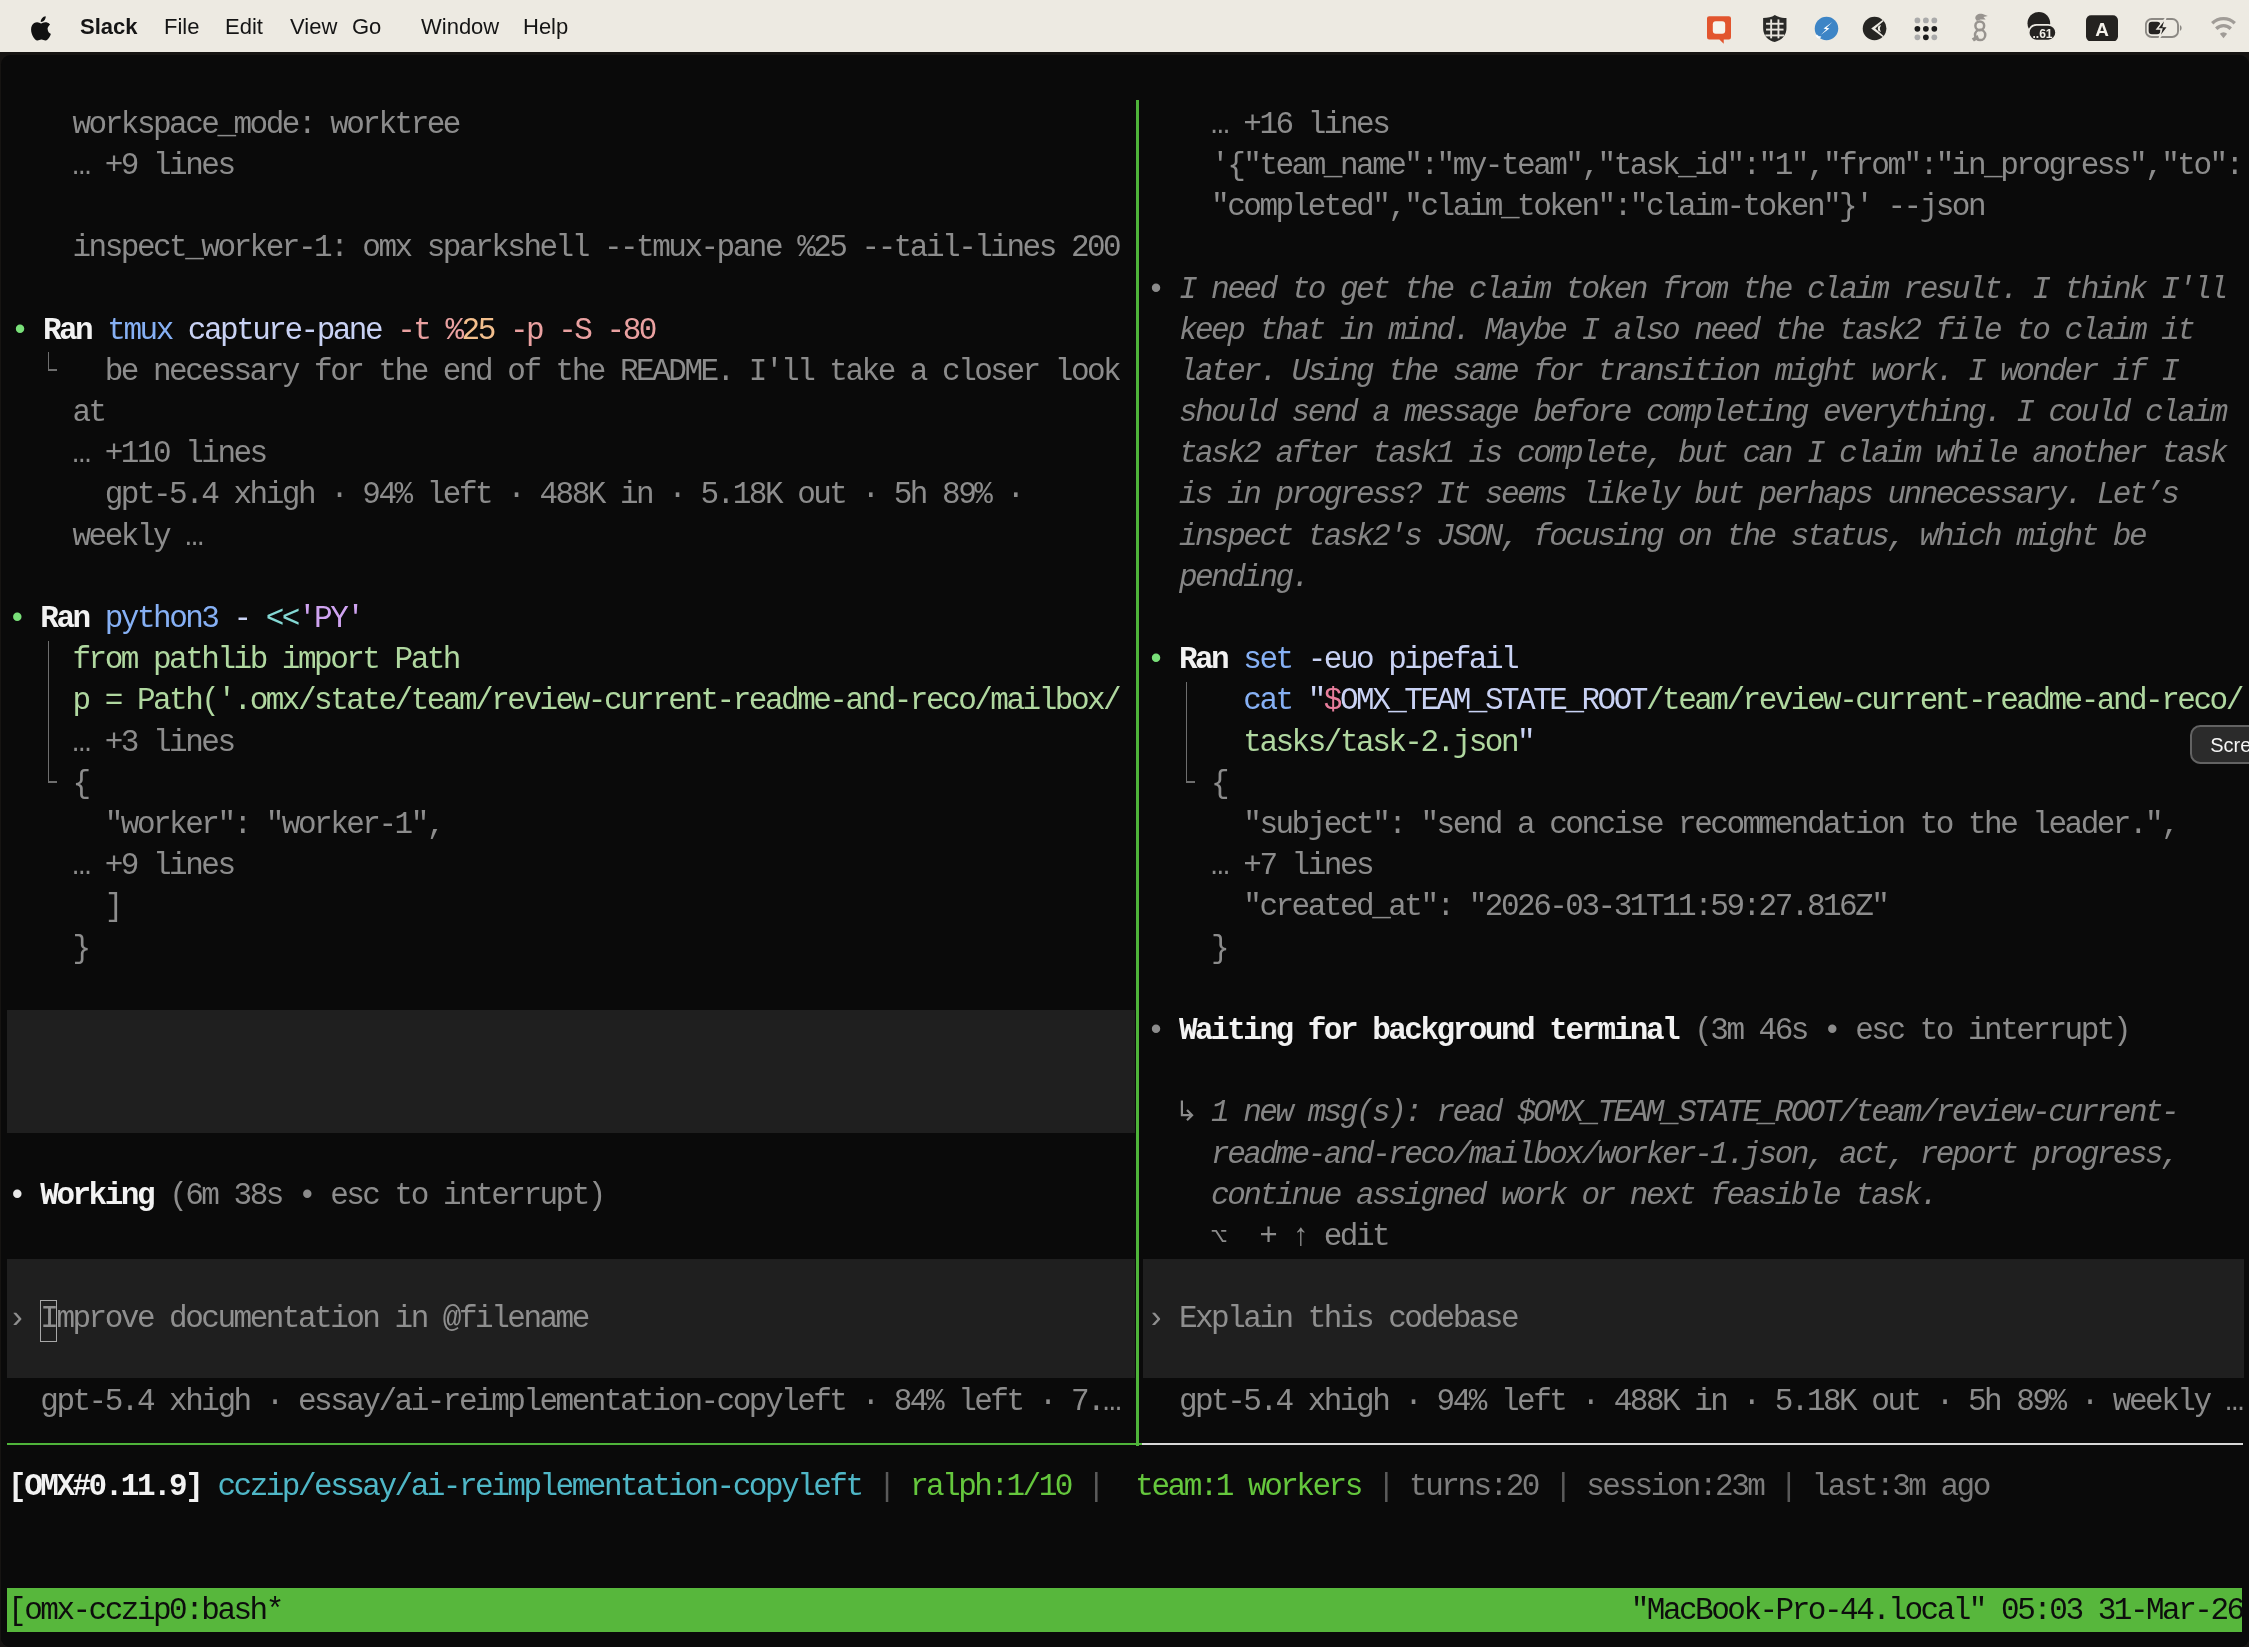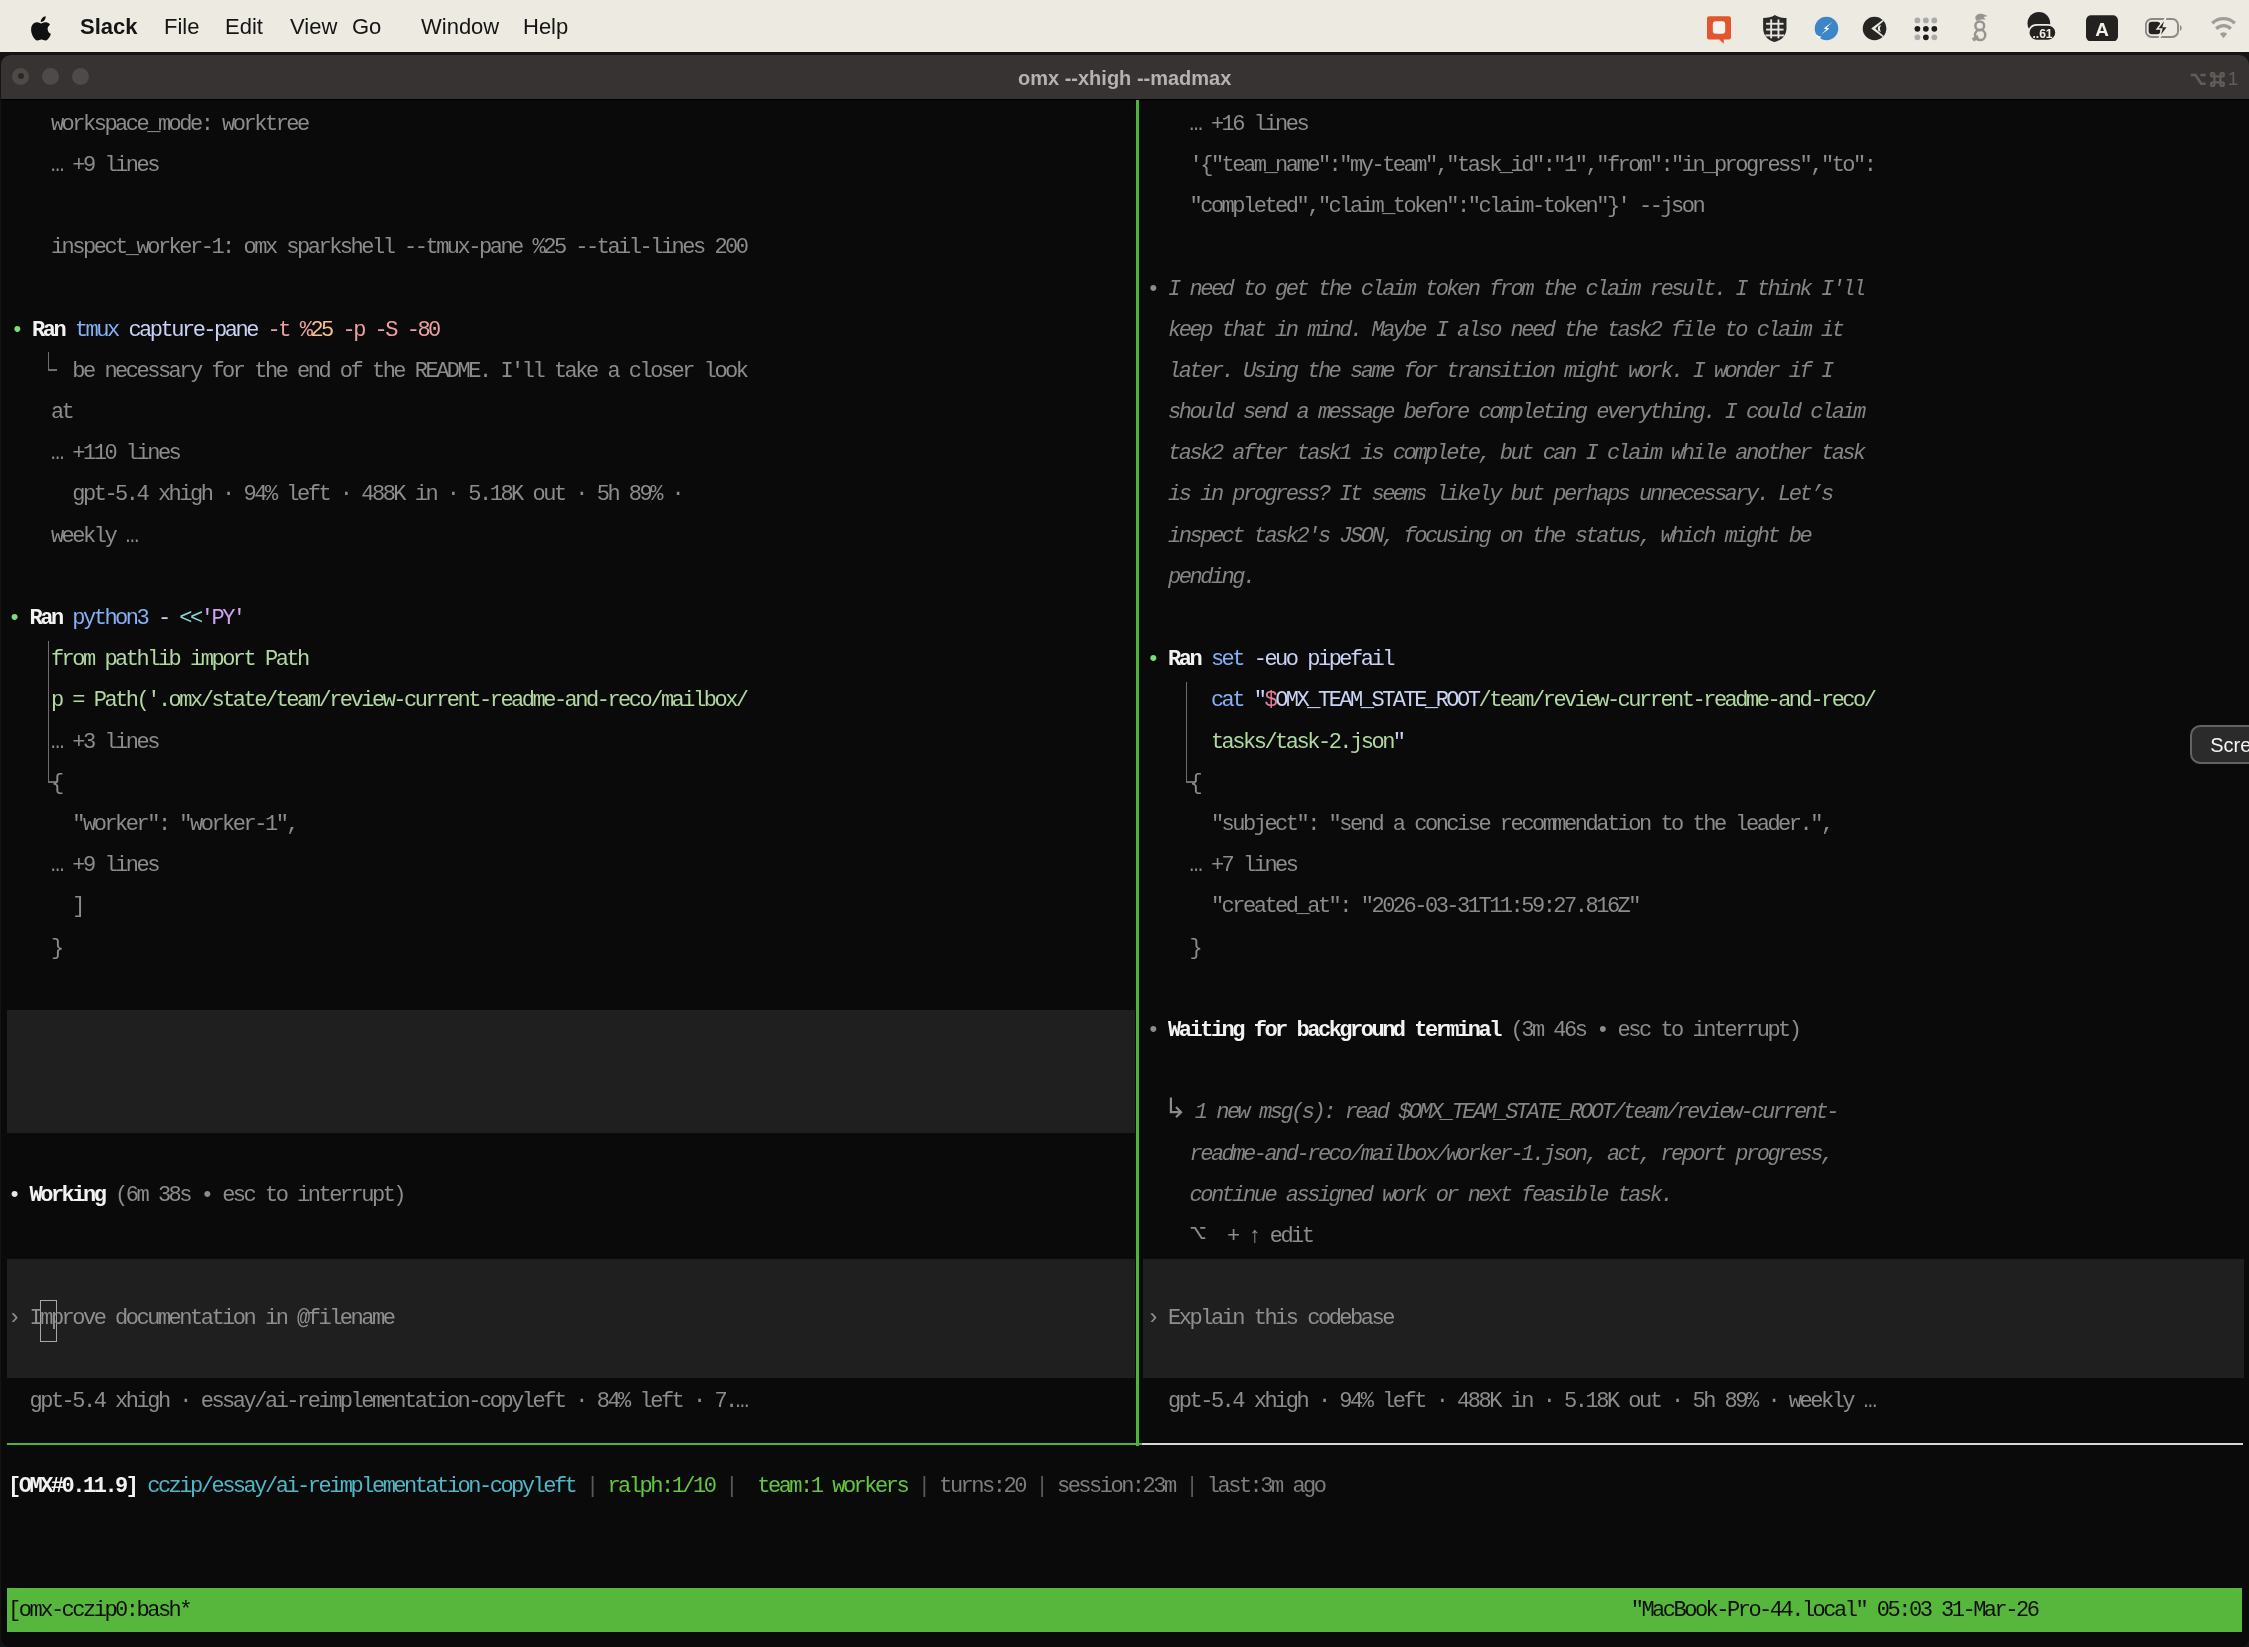--- a/index.html
+++ b/index.html
@@ -12,21 +12,21 @@
 #titlebar { position:absolute; left:0; top:0; width:100%; height:45px; background:#373332;
        border-radius:9.6px 9.6px 0 0; border-bottom:0.7px solid #000; }
 .tl { position:absolute; top:12.5px; width:17px; height:17px; border-radius:50%; background:#4e4a47; }
 #title { position:absolute; left:0; top:0; width:100%; height:45px; line-height:47px; text-align:center;
        font-family:"Liberation Sans",sans-serif; font-size:20px; font-weight:bold; color:#b6b2af; }
 #hotkey { position:absolute; right:10.3px; top:0; height:45px; line-height:47px;
        font-family:"Liberation Sans",sans-serif; font-size:19px; color:#8e8b88; }
 #term { position:absolute; left:0; top:45px; width:2248px; height:1547px; background:#0a0a0a;
        border-radius:0 0 9.6px 9.6px; overflow:hidden; }
 .row { position:absolute; white-space:pre; font-family:"Liberation Mono",monospace;
-       font-size:22px; line-height:41px; height:41px; letter-spacing:-2.5px; color:#8c8c8c; }
+       font-size:31px; line-height:41px; height:41px; letter-spacing:-2.5px; color:#8c8c8c; }
 .g  { color:#8c8c8c; }
 .g2 { color:#8f8f8f; }
 .wb { color:#f2f2f2; font-weight:bold; }
 .w  { color:#e8e8e8; }
 .gb { color:#79e079; }
 .bl { color:#86b0f4; }
 .lv { color:#c9d2f4; }
 .sa { color:#eaa1a1; }
 .or { color:#f3bf8d; }
 .pk { color:#e87e9c; }
@@ -122,40 +122,20 @@
     </svg>
 <svg class="ic" style="left:2210px;top:16px;" width="27" height="24" viewBox="0 0 37 33">
 <g fill="none" stroke="#a09c97" stroke-width="4.6" stroke-linecap="butt">
 <path d="M3 10 a22 22 0 0 1 31 0"></path>
 <path d="M8.5 17.5 a14 14 0 0 1 20 0"></path>
 </g>
 <path d="M13.5 24.5 a7 7 0 0 1 10 0 l-5 6 z" fill="#a09c97"></path>
     </svg>
   </div>
 <div id="win">
-<div id="titlebar">
-<div class="tl" style="left:11.8px;"></div>
-<div class="tl" style="left:41px;"></div>
-<div class="tl" style="left:71px;"></div>
-<div style="position:absolute;left:17px;top:17.7px;width:6.6px;height:6.6px;border-radius:50%;background:#2b2827;"></div>
-<div id="title">omx --xhigh --madmax</div>
-<div id="hotkey"><svg width="16" height="14.8" viewBox="0 0 22 20" style="vertical-align:-1.5px;">
-          <g stroke="#615e5a" stroke-width="3.6" fill="none">
-            <path d="M1 4 h6.5 l8 12 h6 M14.5 4 h7"></path>
-          </g>
-        </svg><svg width="14.8" height="14.8" viewBox="0 0 20 20" style="vertical-align:-1.5px;margin-left:3.7px;">
-          <g stroke="#615e5a" stroke-width="2.9" fill="none">
-            <circle cx="3.6" cy="3.6" r="2.4"></circle>
-            <circle cx="16.4" cy="3.6" r="2.4"></circle>
-            <circle cx="3.6" cy="16.4" r="2.4"></circle>
-            <circle cx="16.4" cy="16.4" r="2.4"></circle>
-            <rect x="6" y="6" width="8" height="8"></rect>
-          </g>
-        </svg><span style="margin-left:3px;color:#615e5a;">1</span></div>
-</div>
 <div id="term">
 <div class="box" style="left:6.6px;top:910px;width:1128px;height:123px;"></div>
 <div class="box" style="left:6.6px;top:1159px;width:1128px;height:119px;"></div>
 <div class="box" style="left:1142px;top:1159px;width:1101px;height:119px;"></div>
 <div style="position:absolute;left:39px;top:1200px;width:17px;height:42px;border:1.8px solid #a8a8a8;"></div>
 <div style="position:absolute;left:1135px;top:0px;width:3px;height:1346px;background:#4fb43a;"></div>
 <div style="position:absolute;left:6.6px;top:1343px;width:1135px;height:2.2px;background:#4fb43a;"></div>
 <div style="position:absolute;left:1141px;top:1343px;width:1101px;height:2.2px;background:#d8d8d8;"></div>
 <div style="position:absolute;left:6.6px;top:1488px;width:2235px;height:44px;background:#57b73c;"></div>
 <div class="row" style="left:7.4px;top:1490px;color:#0d0d0d;">[omx-cczip0:bash*</div>

